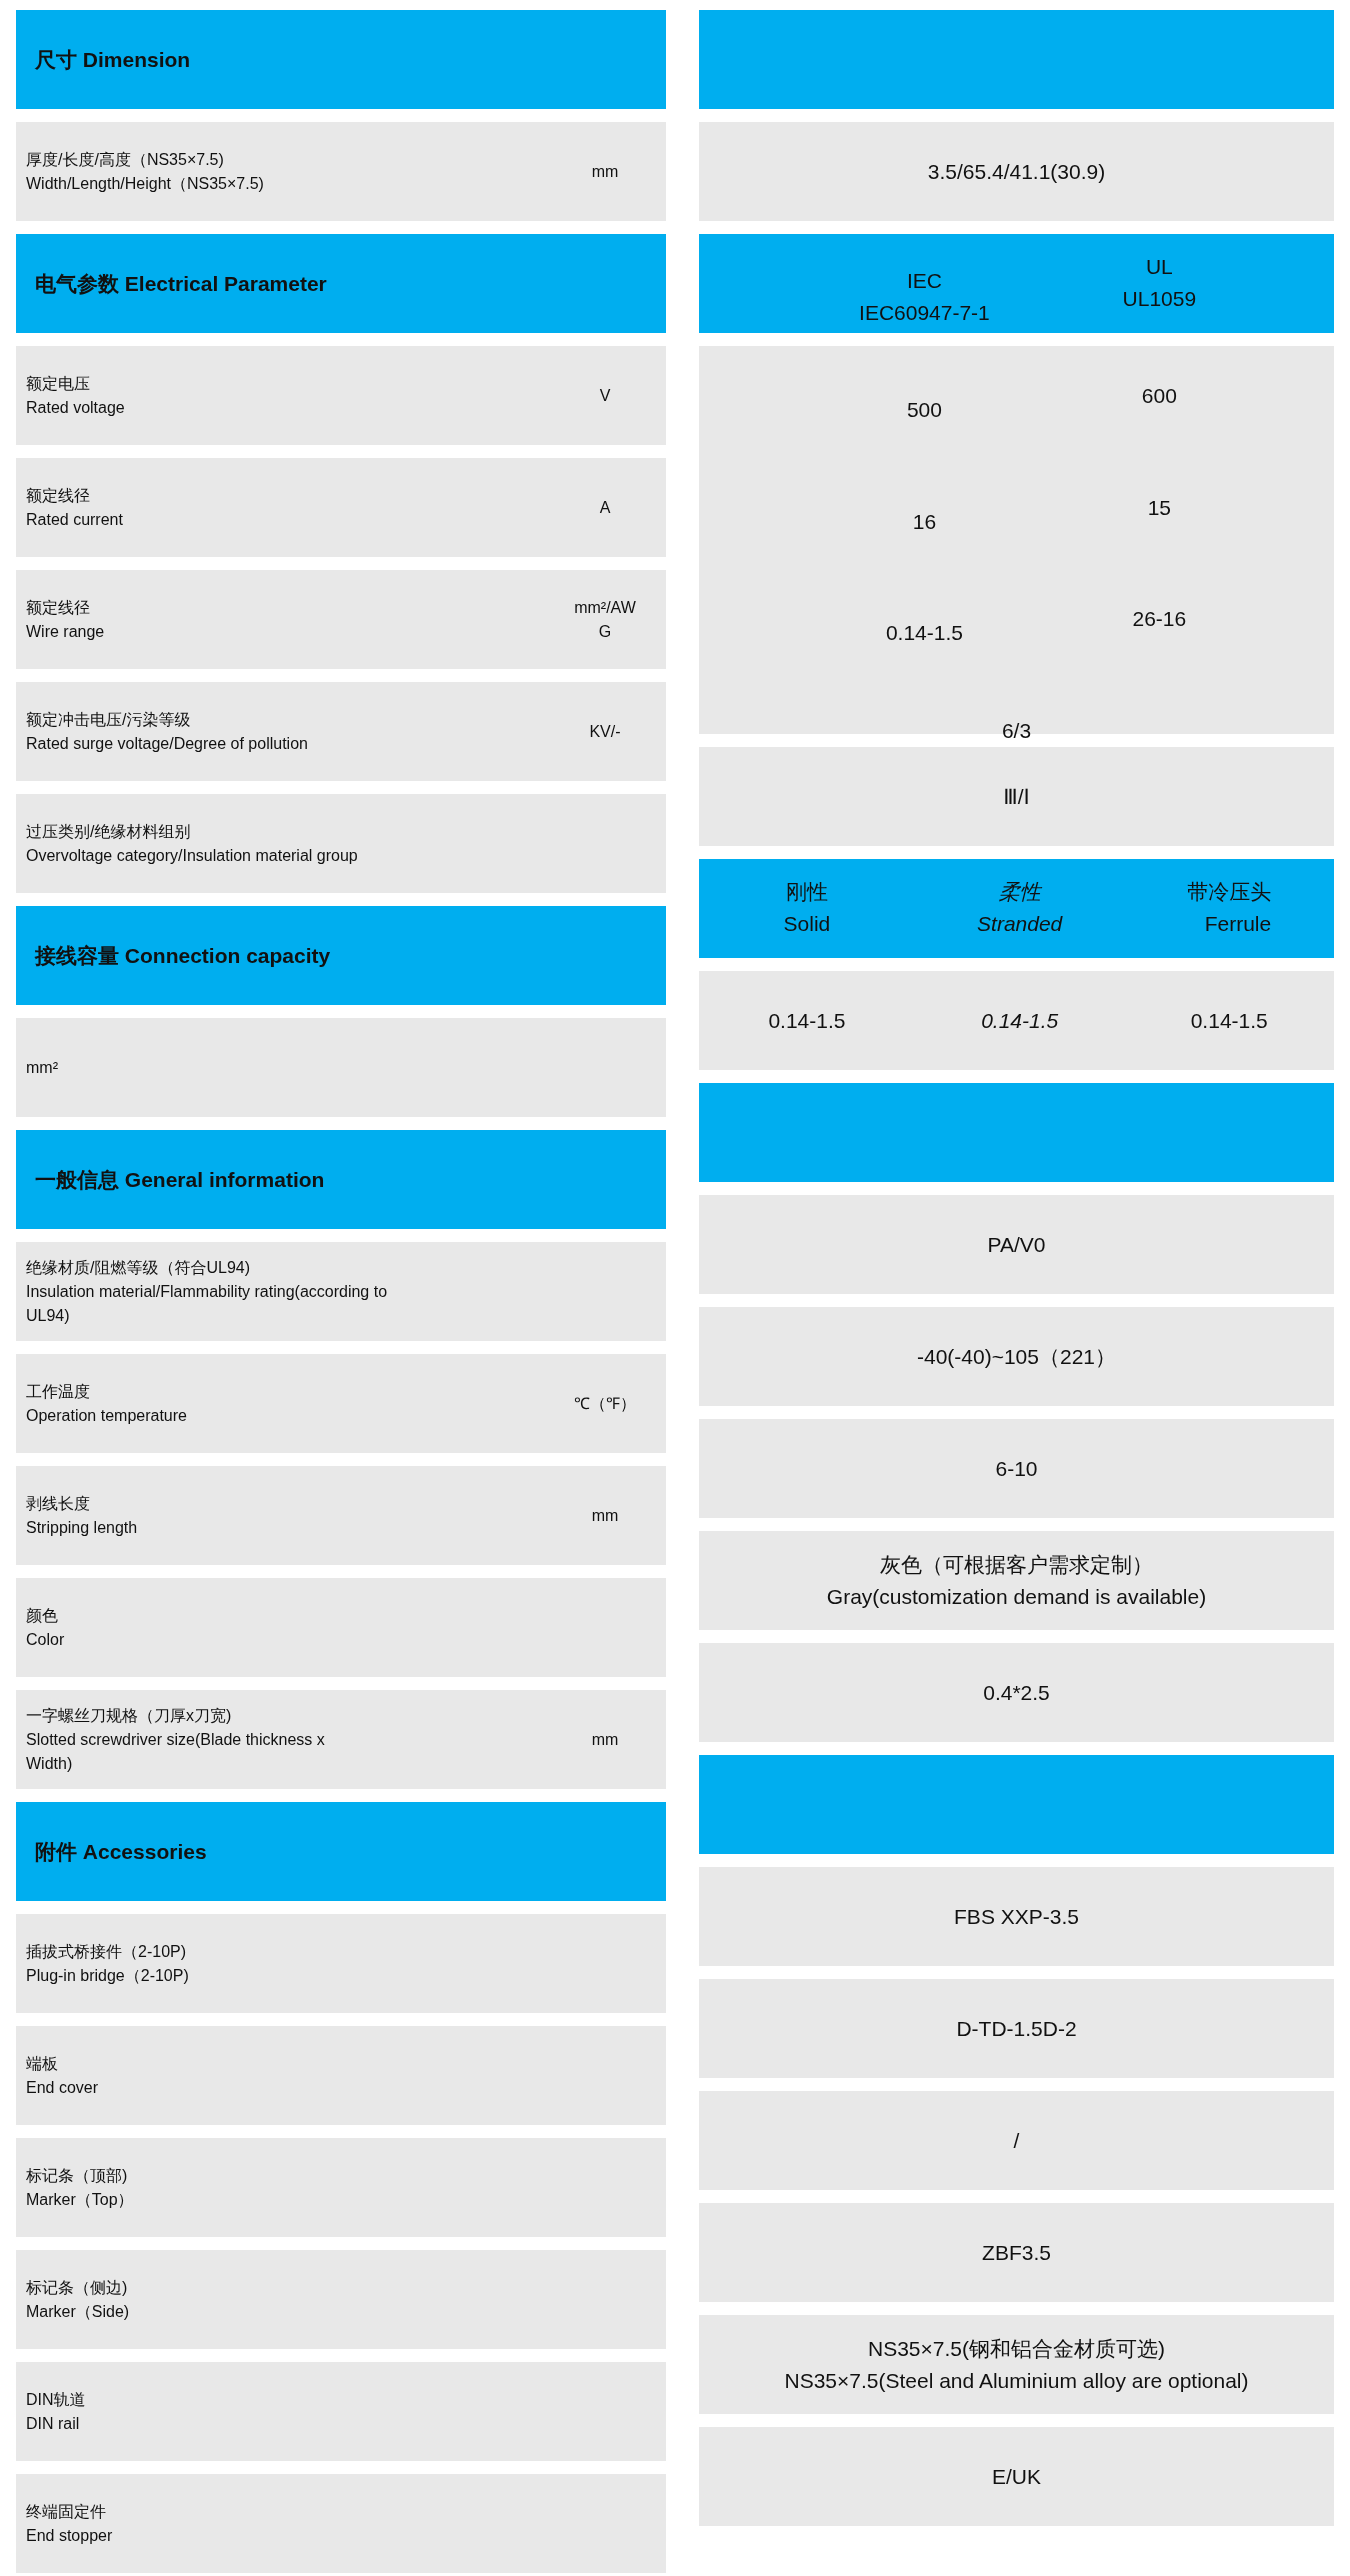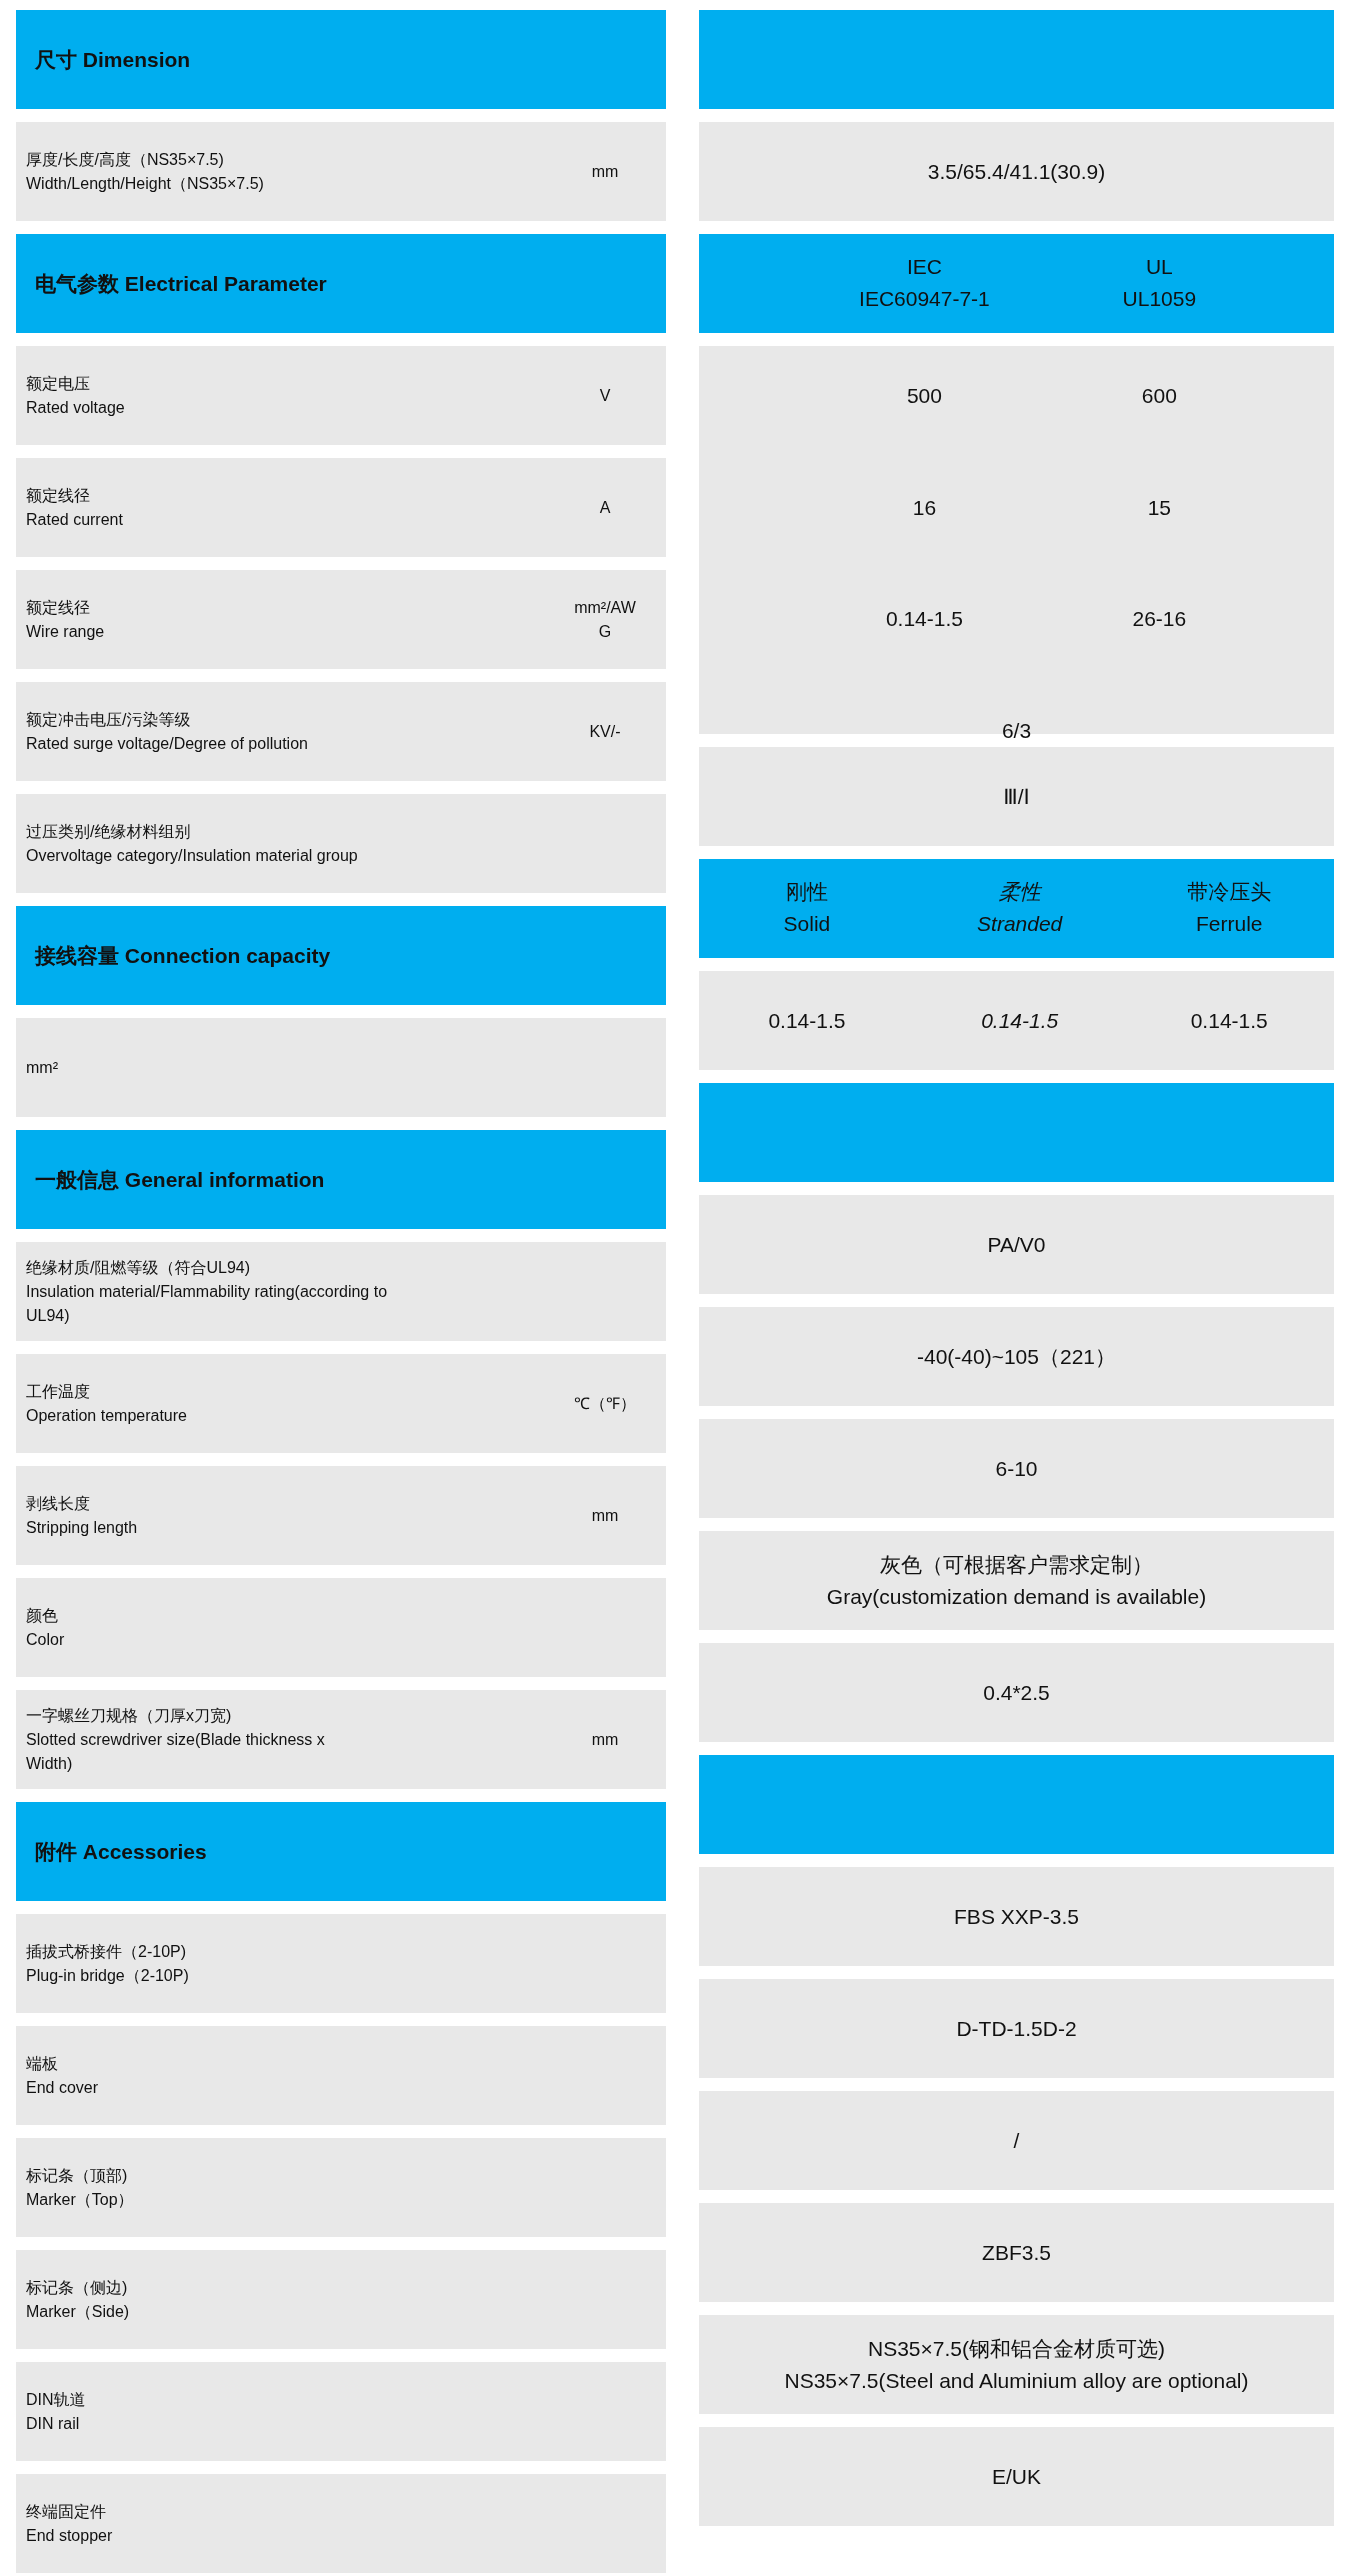--- a/index.html
+++ b/index.html
@@ -44,22 +44,22 @@
   }
   
   .panel4{height:388px;margin-bottom:13px;background:var(--rowbg);position:relative;}
   .zone{position:absolute;left:0;width:100%;height:99px;}
   .zone.z0{top:0;} .zone.z1{top:112px;} .zone.z2{top:223px;} .zone.z3{top:335px;}
   
   .cpos{
     position:absolute;top:50%;transform:translate(-50%,-50%);
     font-size:21px;line-height:1.55;white-space:pre-line;text-align:center;
   }
-  .c2a{left:35.5%;} .c2b{left:72.5%;}
-  .c3a{left:17%;} .c3b{left:50.5%;font-style:italic;} .c3c{left:83.5%;}
+  .c2a{left:35.5%;margin-top:14px;} .c2b{left:72.5%;}
+  .c3a{left:17%;} .c3b{left:50.5%;font-style:italic;} .c3c{left:83.5%;text-align:right;}
   .cmid{left:50%;}
 </style>
 </head>
 <body>
 
 <div class="page">
 
   <div class="col-left">
 
     <div class="blk hdr">

